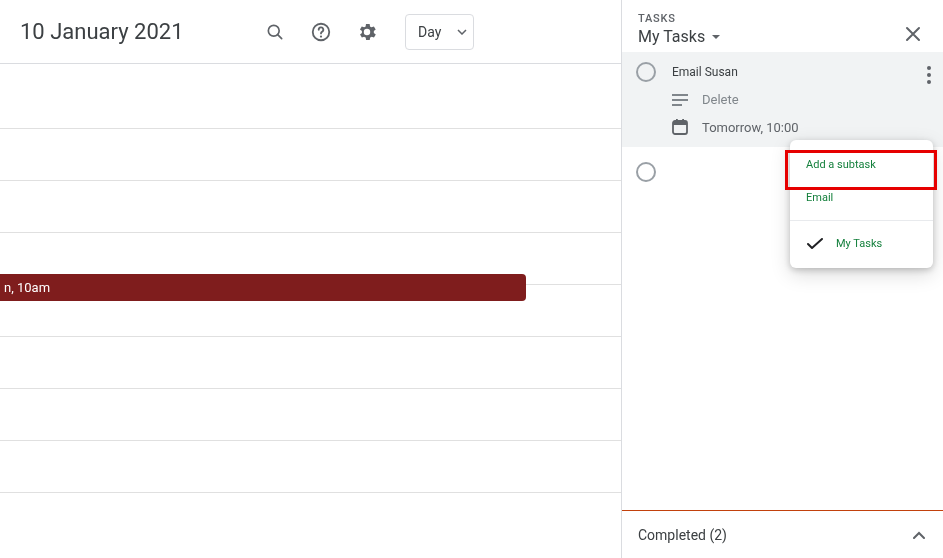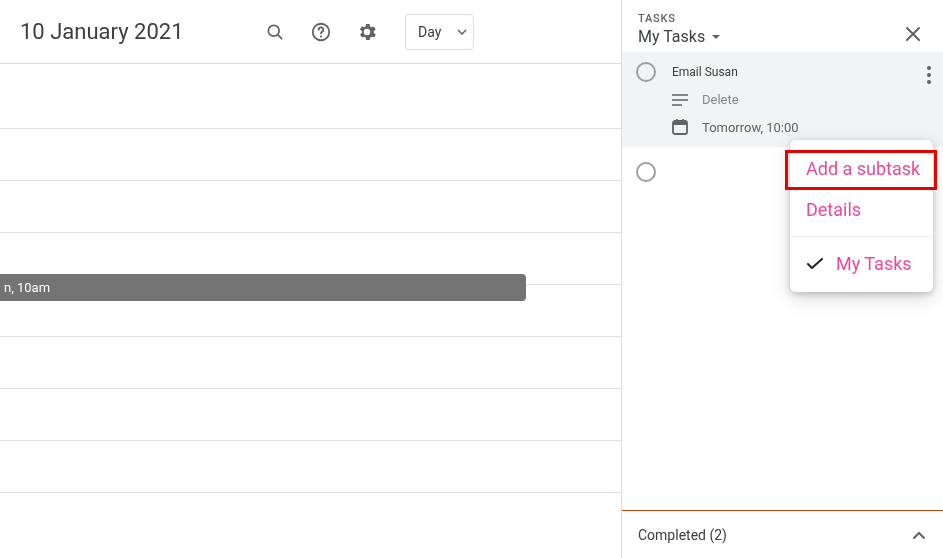--- a/index.html
+++ b/index.html
@@ -90,21 +90,21 @@
     }
     .hour-row { height: 52px; border-top: 1px solid #e0e0e0; }
     .hour-row:first-child { border-top: none; margin-top: 10px;}
     .gap-row { height: 64px; }
     .event-block {
       position: absolute;
       left: 0;
       top: 210px;
       width: 526px;
       height: 27px;
-      background: #737373;
+      background: #7f1d1d;
       color: #fff;
       font-size: 13px;
       display: flex;
       align-items: center;
       padding-left: 4px;
       border-radius: 0 4px 4px 0;
     }
     .scroll-indicator {
       position: absolute;
       right: 6px;
@@ -240,22 +240,22 @@
       top: 140px;
       right: 10px;
       background: #fff;
       border-radius: 6px;
       box-shadow: 0 2px 6px rgba(0,0,0,.2), 0 6px 20px rgba(0,0,0,.15);
       z-index: 20;
       padding: 8px 0;
     }
     .ctx-item {
       padding: 10px 16px;
-      font-size: 18px;
-      color: #ec4899;
+      font-size: 11px;
+      color: #15803d;
       display:flex; align-items:center; gap:12px;
       cursor:pointer;
       white-space: nowrap;
     }
     .ctx-sep { height: 1px; background: #e8eaed; margin: 6px 0; }
     .ctx-check { width: 18px; display:inline-flex; justify-content:center;}
     .highlight-box {
       position: absolute;
       top: 150px;
       right: 6px;
@@ -438,21 +438,21 @@
         <path d="M1 7l5-5 5 5" stroke="#5f6368" stroke-width="2" fill="none" stroke-linecap="round"></path>
       </svg>
   </div>
 </div>
 
 <div class="ctx-menu">
   <div class="ctx-item">
     <span>Add a subtask</span>
   </div>
   <div class="ctx-item">
-    <span>Details</span>
+    <span>Email</span>
   </div>
   <div class="ctx-sep"></div>
   <div class="ctx-item">
     <span class="ctx-check">
       <svg width="16" height="12" viewBox="0 0 16 12">
           <path d="M1 6l4 4L15 1" stroke="#202124" stroke-width="2" fill="none" stroke-linecap="round" stroke-linejoin="round"></path>
         </svg>
     </span>
     <span>My Tasks</span>
   </div>

